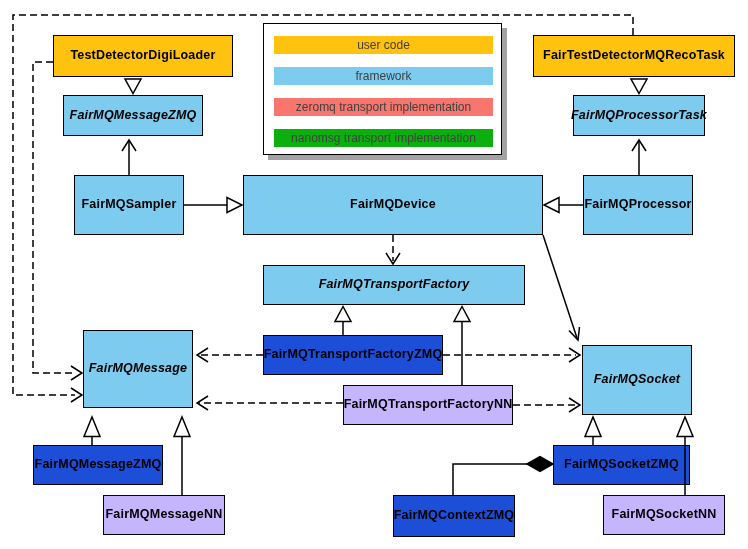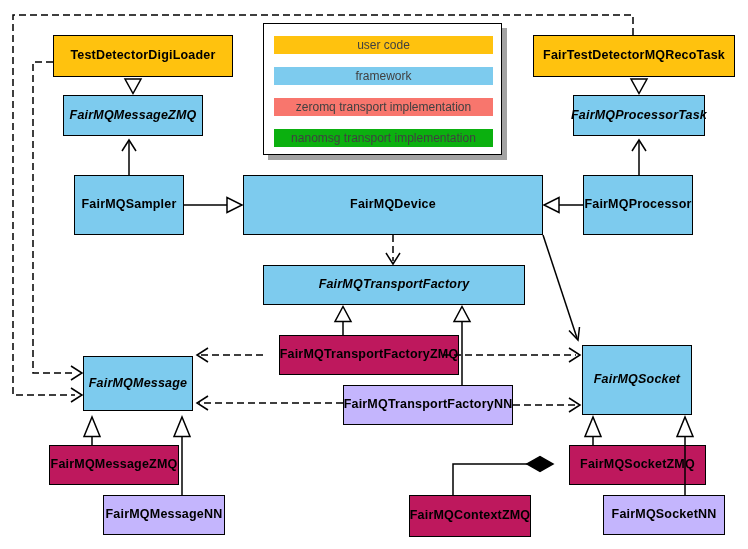--- a/index.html
+++ b/index.html
@@ -8,21 +8,21 @@
     font-family:"Liberation Sans",sans-serif;overflow:hidden;
   }
   .node{
     position:absolute;box-sizing:border-box;border:1.6px solid #000;
     display:flex;align-items:center;justify-content:center;text-align:center;
     font-weight:bold;font-size:12.5px;color:#000;letter-spacing:.2px;line-height:1.1;
     padding:2px 4px;
   }
   .user{background:#FFC20E;text-align:right;}
   .framework{background:#7DCBEE;}
-  .zeromq{background:#be185d;margin-left:16px;}
+  .zeromq{background:#1d4ed8;}
   .nanomsg{background:#c4b5fd;}
   .abstract{font-style:italic;}
   .legend{
     position:absolute;left:263px;top:23px;width:239px;height:132px;
     box-sizing:border-box;border:1.6px solid #000;background:#fff;
     box-shadow:5px 5px 0 #a3a3a3;
   }
   .legend-bar{
     position:absolute;left:10px;width:219px;height:18px;
     display:flex;align-items:center;justify-content:center;
@@ -43,21 +43,21 @@
   <div class="node user" style="left:53px;top:35px;width:180px;height:42px">TestDetectorDigiLoader</div>
   <div class="node user" style="left:533px;top:35px;width:202px;height:42px">FairTestDetectorMQRecoTask</div>
   <div class="node framework abstract" style="left:63px;top:95px;width:140px;height:41px">FairMQMessageZMQ</div>
   <div class="node framework abstract" style="left:573px;top:95px;width:132px;height:41px">FairMQProcessorTask</div>
   <div class="node framework" style="left:74px;top:175px;width:110px;height:60px">FairMQSampler</div>
   <div class="node framework" style="left:243px;top:175px;width:300px;height:60px">FairMQDevice</div>
   <div class="node framework" style="left:583px;top:175px;width:110px;height:60px">FairMQProcessor</div>
   <div class="node framework abstract" style="left:263px;top:265px;width:262px;height:40px">FairMQTransportFactory</div>
   <div class="node zeromq" style="left:263px;top:335px;width:180px;height:40px">FairMQTransportFactoryZMQ</div>
   <div class="node nanomsg" style="left:343px;top:385px;width:170px;height:40px">FairMQTransportFactoryNN</div>
-  <div class="node framework abstract" style="left:83px;top:356px;width:110px;height:55px">FairMQMessage</div>
+  <div class="node framework abstract" style="left:83px;top:330px;width:110px;height:78px">FairMQMessage</div>
   <div class="node framework abstract" style="left:582px;top:345px;width:110px;height:70px">FairMQSocket</div>
   <div class="node zeromq" style="left:33px;top:445px;width:130px;height:40px">FairMQMessageZMQ</div>
   <div class="node nanomsg" style="left:103px;top:495px;width:122px;height:40px">FairMQMessageNN</div>
   <div class="node zeromq" style="left:553px;top:445px;width:137px;height:40px">FairMQSocketZMQ</div>
   <div class="node nanomsg" style="left:603px;top:495px;width:122px;height:40px">FairMQSocketNN</div>
   <div class="node zeromq" style="left:393px;top:495px;width:122px;height:42px">FairMQContextZMQ</div>
 
   <div class="legend">
     <div class="legend-bar" style="top:12px;background:#FFC20E">user code</div>
     <div class="legend-bar" style="top:43px;background:#7DCBEE">framework</div>

